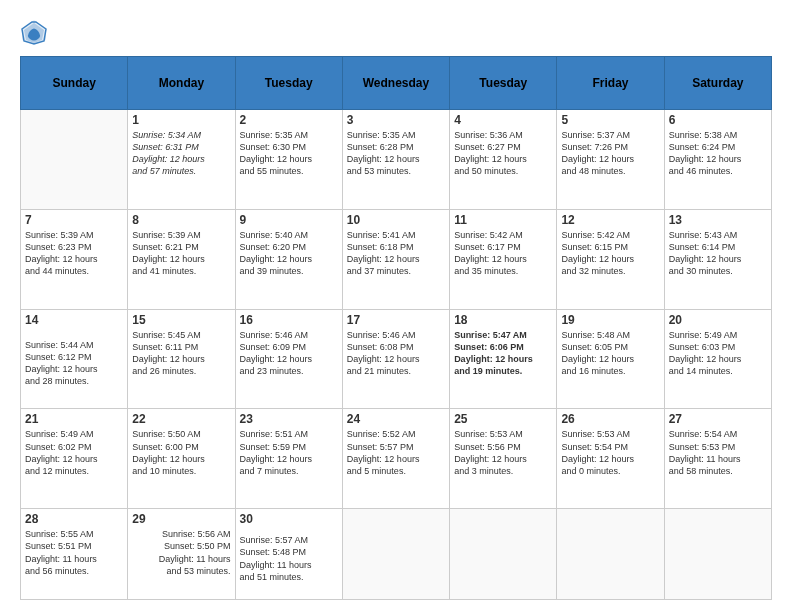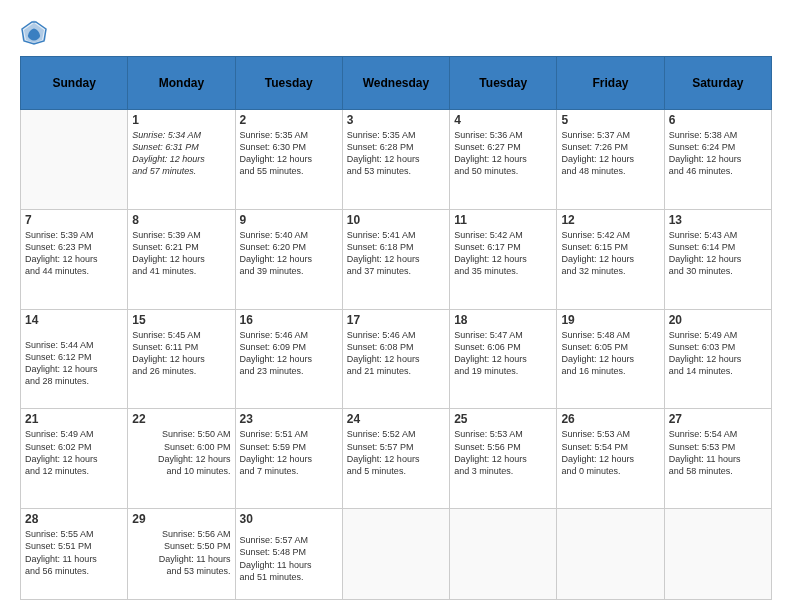--- a/index.html
+++ b/index.html
@@ -257,21 +257,21 @@
           </td>
           <td>
             <span class="day-num">17</span>
             <div class="cell-text" style="white-space: pre-line;">Sunrise: 5:46 AM
 Sunset: 6:08 PM
 Daylight: 12 hours
 and 21 minutes.</div>
           </td>
           <td>
             <span class="day-num">18</span>
-            <div class="cell-text" style="white-space: pre-line;">Sunrise: 5:47 AM
+            <div class="cell-text" style="white-space: pre-line; font-weight: bold;">Sunrise: 5:47 AM
 Sunset: 6:06 PM
 Daylight: 12 hours
 and 19 minutes.</div>
           </td>
           <td>
             <span class="day-num">19</span>
             <div class="cell-text" style="white-space: pre-line;">Sunrise: 5:48 AM
 Sunset: 6:05 PM
 Daylight: 12 hours
 and 16 minutes.</div>
@@ -287,21 +287,21 @@
         <tr>
           <td>
             <span class="day-num">21</span>
             <div class="cell-text" style="white-space: pre-line;">Sunrise: 5:49 AM
 Sunset: 6:02 PM
 Daylight: 12 hours
 and 12 minutes.</div>
           </td>
           <td>
             <span class="day-num">22</span>
-            <div class="cell-text" style="white-space: pre-line; text-align: right;">Sunrise: 5:50 AM
+            <div class="cell-text" style="white-space: pre-line;">Sunrise: 5:50 AM
 Sunset: 6:00 PM
 Daylight: 12 hours
 and 10 minutes.</div>
           </td>
           <td>
             <span class="day-num">23</span>
             <div class="cell-text" style="white-space: pre-line;">Sunrise: 5:51 AM
 Sunset: 5:59 PM
 Daylight: 12 hours
 and 7 minutes.</div>

